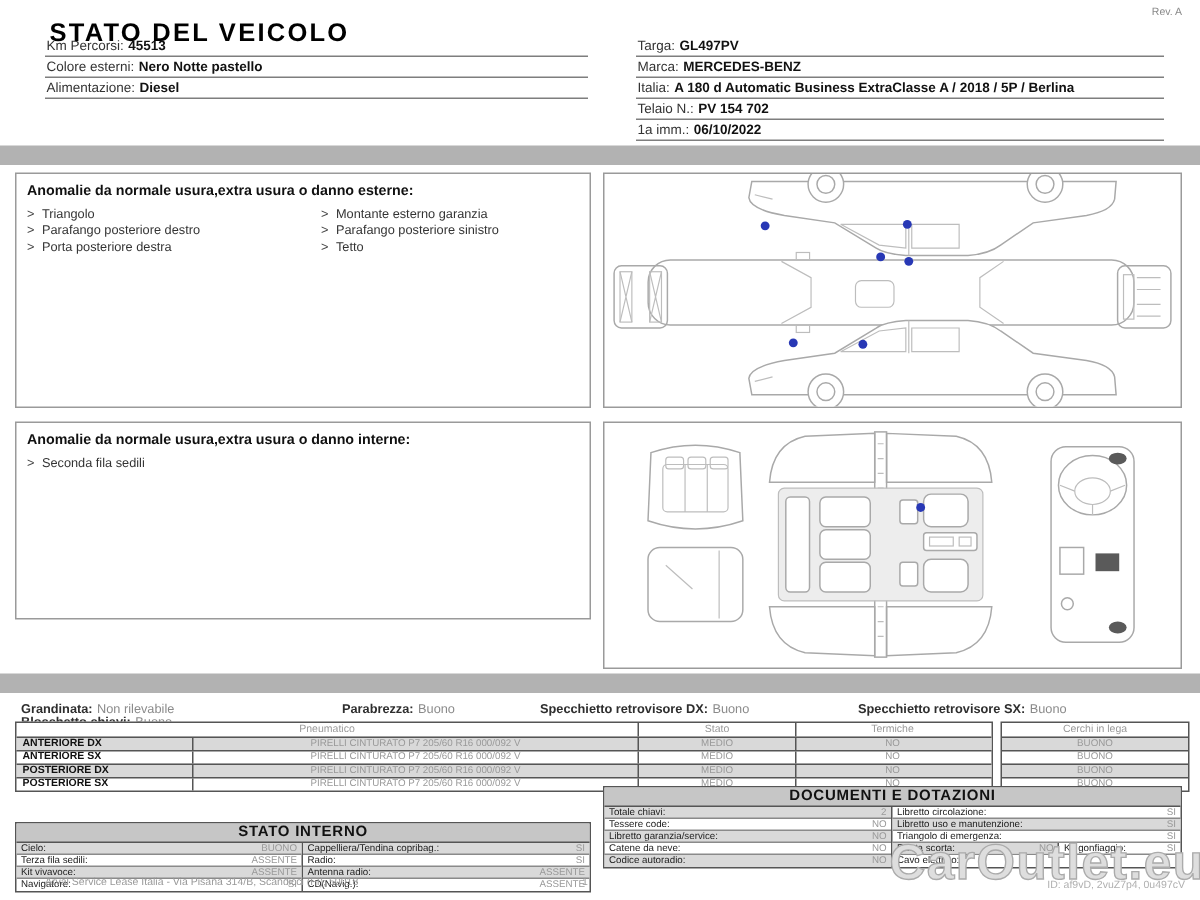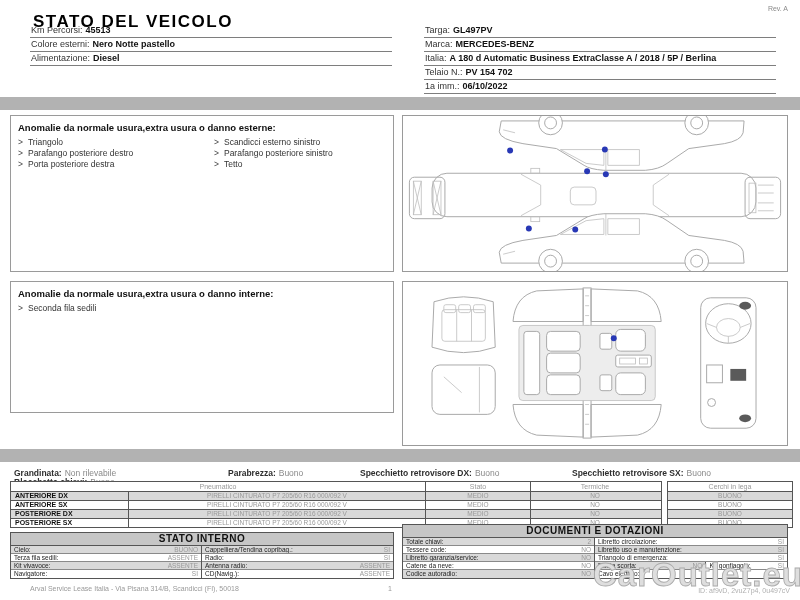--- a/index.html
+++ b/index.html
@@ -105,21 +105,21 @@
 
   <div class="abs panel" style="left:10px;top:115px;width:384px;height:157px;">
     <div class="panel-title">Anomalie da normale usura,extra usura o danno esterne:</div>
     <div class="anom-cols">
       <div class="anom-col1">
         <div class="anom-item"><span class="bullet">&gt;</span><span>Triangolo</span></div>
         <div class="anom-item"><span class="bullet">&gt;</span><span>Parafango posteriore destro</span></div>
         <div class="anom-item"><span class="bullet">&gt;</span><span>Porta posteriore destra</span></div>
       </div>
       <div class="anom-col2">
-        <div class="anom-item"><span class="bullet">&gt;</span><span>Scandicci esterno sinistro</span></div>
+        <div class="anom-item"><span class="bullet">&gt;</span><span>Montante esterno garanzia</span></div>
         <div class="anom-item"><span class="bullet">&gt;</span><span>Parafango posteriore sinistro</span></div>
         <div class="anom-item"><span class="bullet">&gt;</span><span>Tetto</span></div>
       </div>
     </div>
   </div>
 
   <div class="abs panel" style="left:402px;top:115px;width:386px;height:157px;">
     <svg class="diagram" viewBox="0 0 386 157">
       <defs>
         <g id="sv">
@@ -295,21 +295,21 @@
         <div class="tc cer">BUONO</div>
       </div>
     <div class="trow g">
         <div class="tc cer">BUONO</div>
       </div>
     <div class="trow">
         <div class="tc cer">BUONO</div>
       </div>
   </div>
 
-  <div class="abs btable" style="left:10px;top:532px;width:384px;">
+  <div class="abs btable" style="left:10px;top:548px;width:384px;">
     <div class="bhead">STATO INTERNO</div>
     <div class="bbody">
       <div class="bhalf left">
         <div class="brow g">
             <span class="blabel">Cielo:</span>
             <span class="bvalue">BUONO</span>
           </div>
         <div class="brow">
             <span class="blabel">Terza fila sedili:</span>
             <span class="bvalue">ASSENTE</span>

